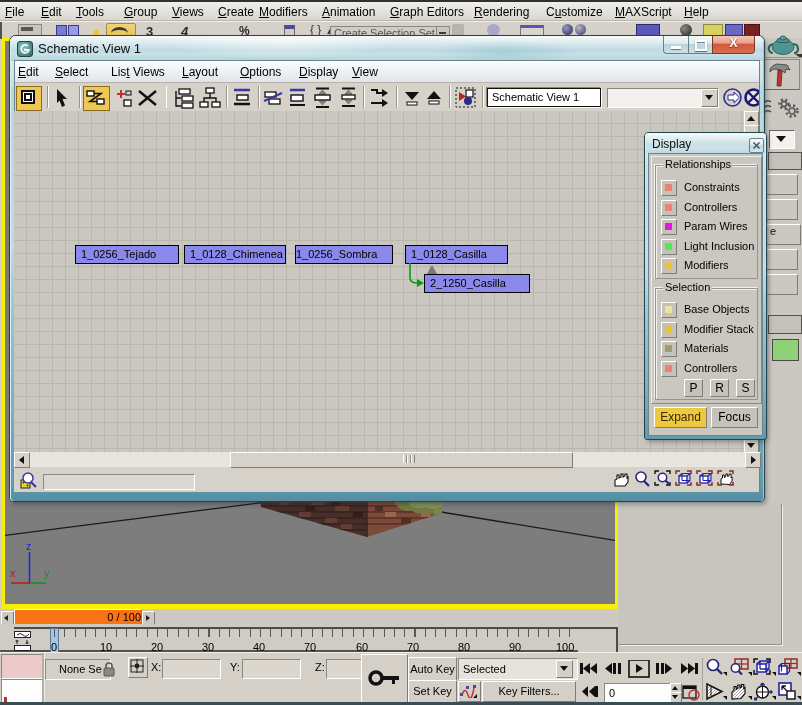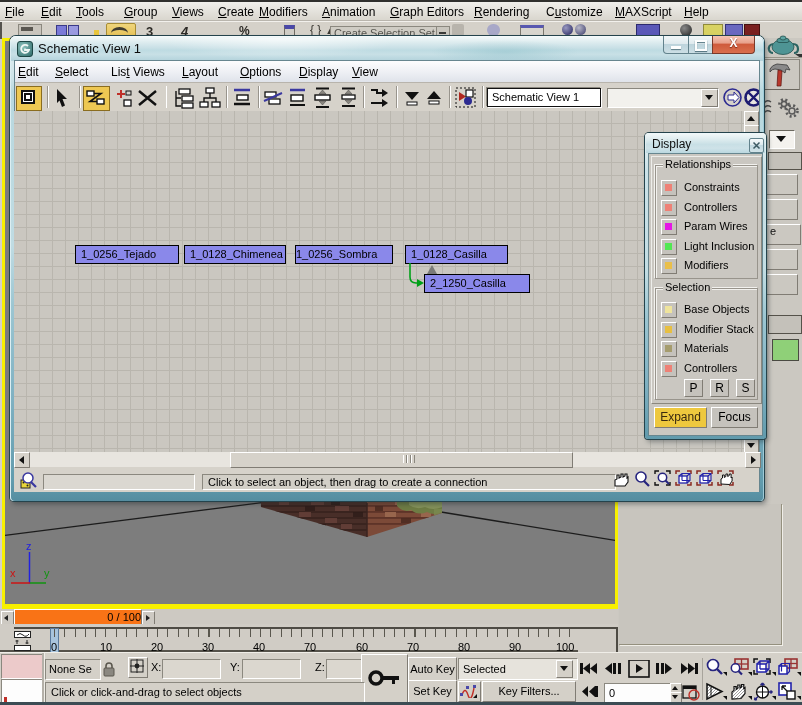--- a/index.html
+++ b/index.html
@@ -222,21 +222,21 @@
   <span class="abs" style="left:556px;top:17px;font-size:11px;color:#000;">100</span>
 </div>
 
 <div class="abs" id="bottomstrip" style="left:0;top:652px;width:802px;height:53px;background:#d4d0c8;border-top:1px solid #f0eee8;">
 
   <div class="abs" style="left:1px;top:1px;width:40px;height:23px;background:#eccaca;border:1px solid #8b887f;border-right-color:#fff;border-bottom-color:#fff;"></div>
   <div class="abs" style="left:1px;top:26px;width:40px;height:25px;background:#fdfdfd;border:1px solid #8b887f;border-right-color:#fff;border-bottom-color:#fff;"></div>
   <div class="abs" style="left:4px;top:44px;width:3px;height:5px;background:#c03028;"></div>
   <div class="abs" style="left:42px;top:0px;width:2px;height:52px;background:#b4b0a8;border-right:1px solid #f0eee8;"></div>
 
-  <div class="abs sunken" style="left:45px;top:6px;width:51px;height:19px;background:#d4d0c8;font-size:11px;color:#000;line-height:19px;padding-left:3px;overflow:hidden;white-space:nowrap;">None Se</div>
+  <div class="abs sunken" style="left:45px;top:6px;width:51px;height:19px;background:#d4d0c8;font-size:11px;color:#000;line-height:19px;padding-left:13px;overflow:hidden;white-space:nowrap;">None Se</div>
   <svg class="abs" style="left:102px;top:8px;" width="14" height="17">
     <rect x="2" y="7" width="10" height="8" rx="1" fill="#8a8780" stroke="#5a574e"></rect>
     <path d="M4 7 v-2 a3 3 0 0 1 6 0 v2" fill="none" stroke="#5a574e" stroke-width="1.6"></path>
   </svg>
   <div class="abs raised" style="left:128px;top:4px;width:18px;height:19px;background:#d4d0c8;"></div>
   <svg class="abs" style="left:130px;top:6px;" width="14" height="15">
     <rect x="1" y="1" width="12" height="12" fill="none" stroke="#222"></rect>
     <line x1="7" y1="0" x2="7" y2="14" stroke="#222"></line>
     <line x1="0" y1="7" x2="14" y2="7" stroke="#222"></line>
     <circle cx="7" cy="7" r="2.4" fill="#222"></circle>
@@ -368,21 +368,20 @@
         <polygon points="43,14 47,14 47,18"></polygon>
         <polygon points="67,14 71,14 71,18"></polygon>
         <polygon points="92,14 96,14 96,18"></polygon>
       <polygon points="18,38 22,38 22,42"></polygon>
         <polygon points="43,38 47,38 47,42"></polygon>
         <polygon points="67,38 71,38 71,42"></polygon>
         <polygon points="92,38 96,38 96,42"></polygon>
     </g>
   </svg>
 
-  <div class="abs sunken" style="left:45px;top:29px;width:313px;height:19px;background:#d4d0c8;font-size:11px;color:#000;line-height:19px;padding-left:5px;overflow:hidden;white-space:nowrap;">Click or click-and-drag to select objects</div>
 </div>
 
 <div class="abs" id="schemwin" style="left:10px;top:36px;width:754px;height:465px;
      background:linear-gradient(180deg,#e7f2f4 0%,#cee4e9 9%,#b8d8df 12%,#c0dce3 45%,#9cc6d2 58%,#7fb1c2 78%,#619bad 96%,#558da0 100%);
      border-radius:6px 6px 4px 4px;box-shadow:0 0 0 1px #24434c, 2px 3px 5px rgba(30,40,45,0.45), inset 0 1px 0 #f4fafb, inset 1px 0 0 #dceef2, inset -1px 0 0 #9ecbd8;">
   <div class="abs" style="left:1px;top:1px;width:752px;height:24px;border-radius:6px 6px 0 0;
        background:linear-gradient(180deg,#f2f8f9 0%,#ddecef 22%,#c9e0e6 45%,#bedbe2 55%,#c8e0e6 72%,#b2d2db 100%);"></div>
   <div class="abs" style="left:150px;top:2px;width:240px;height:22px;background:radial-gradient(ellipse at 50% 0%,rgba(255,255,255,0.55),rgba(255,255,255,0) 70%);"></div>
   <div class="abs" style="left:420px;top:4px;width:150px;height:20px;background:radial-gradient(ellipse at 50% 60%,rgba(120,180,190,0.35),rgba(120,180,190,0) 70%);"></div>
 
@@ -561,21 +560,20 @@
 
   <div class="abs" id="schemstatus" style="left:4px;top:432px;width:745px;height:24px;background:#d6d2ca;">
     <svg class="abs" style="left:5px;top:4px;" width="22" height="19">
       <rect x="2" y="8" width="9" height="8" fill="#e8d53c" stroke="#222"></rect>
       <circle cx="4.5" cy="10.5" r="1" fill="#222"></circle>
         <circle cx="8.5" cy="13.5" r="1" fill="#222"></circle>
       <circle cx="9" cy="6" r="5" fill="#fff" stroke="#3a38a0" stroke-width="1.5"></circle>
       <line x1="12" y1="10" x2="17" y2="15" stroke="#3a38a0" stroke-width="2.2"></line>
     </svg>
     <div class="abs sunken" style="left:29px;top:6px;width:150px;height:14px;background:#dbd8d1;"></div>
-    <div class="abs sunken" style="left:188px;top:6px;width:407px;height:14px;background:#d2cfc7;font-size:11px;line-height:14px;padding-left:5px;color:#000;">Click to select an object, then drag to create a connection</div>
     <svg class="abs" style="left:598px;top:2px;" width="145" height="21">
       <g transform="translate(0,0)">
         <path d="M3 16 l0 -6 l2 -1 l0 -4 l2 0 l0 3 l2 -1 l0 -3 l2 0 l0 3 l2 -1 l0 -2 l2 0 l0 4 l1 -1 l0 5 l-3 4 z" fill="#fff" stroke="#111" stroke-width="1.1"></path>
       </g>
       <g transform="translate(21,0)">
         <circle cx="8" cy="7" r="5" fill="#fff" stroke="#26247e" stroke-width="1.6"></circle>
         <line x1="11" y1="11" x2="16" y2="16" stroke="#26247e" stroke-width="2.2"></line>
       </g>
       <g transform="translate(42,0)">
         <path d="M1 4 l0 -3 l4 0 M12 1 l4 0 l0 3 M16 12 l0 3 l-4 0 M5 15 l-4 0 l0 -3" fill="none" stroke="#111" stroke-width="1.4"></path>

